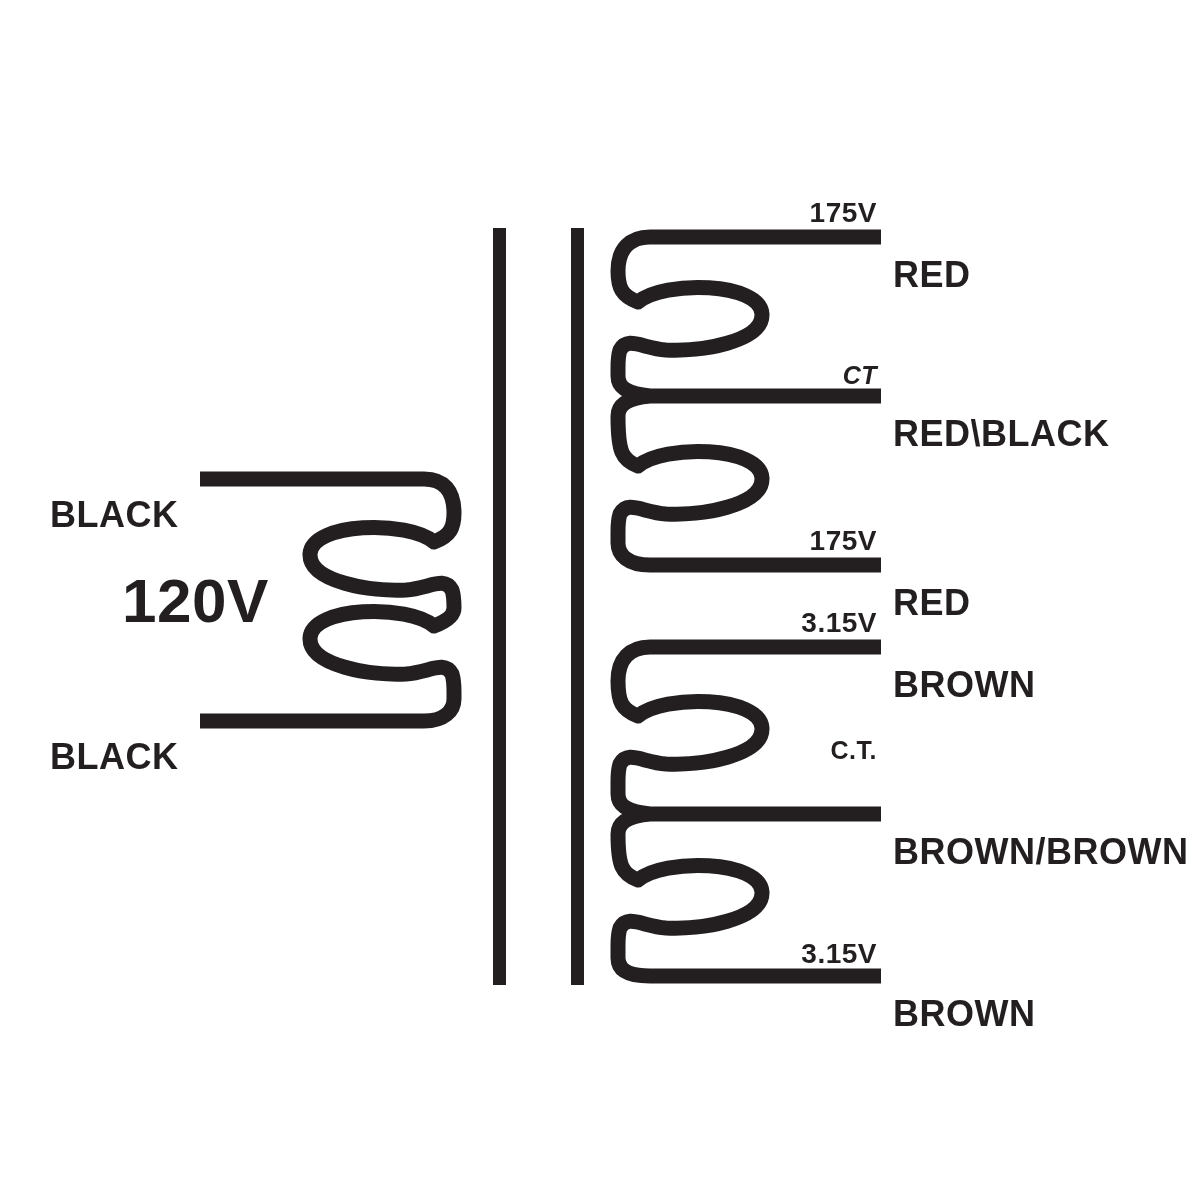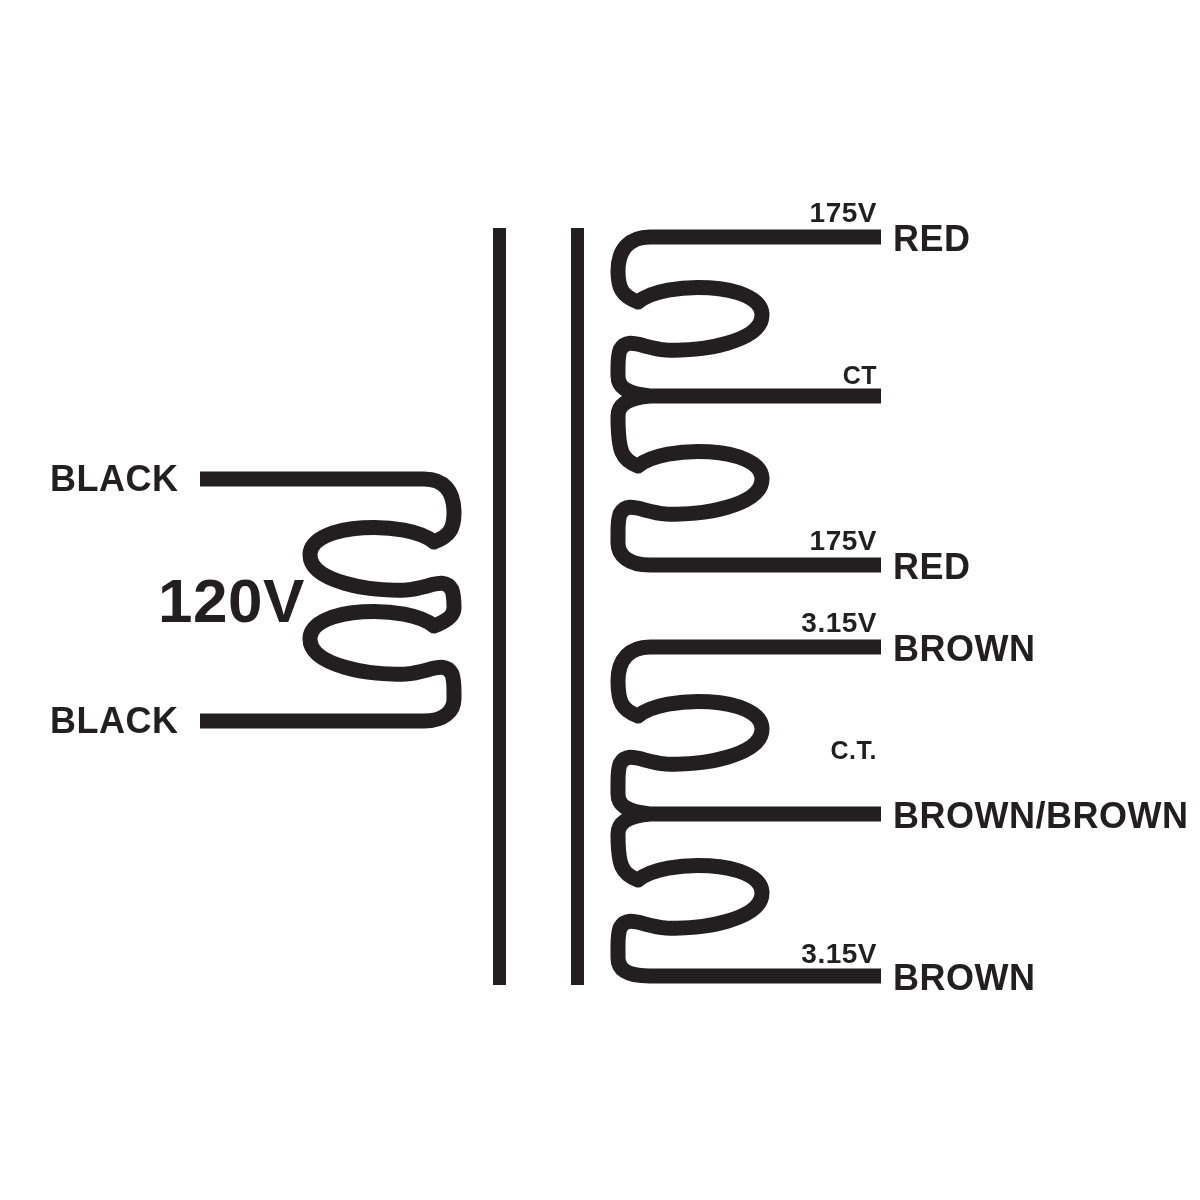--- a/index.html
+++ b/index.html
@@ -12,21 +12,21 @@
   }
   .stage svg{position:absolute;left:0;top:0;}
   .lbl{
     position:absolute;
     color:#231f20;
     font-weight:bold;
     white-space:nowrap;
     -webkit-user-select:none;user-select:none;
   }
   
-  .wire-lbl{font-size:36px;line-height:36px;letter-spacing:0.5px;}
+  .wire-lbl{font-size:36px;line-height:36px;letter-spacing:0.5px;margin-top:36px;}
   
   .tap-lbl{font-size:28px;line-height:28px;text-align:left;right:323px;letter-spacing:0.5px;}
   .tap-lbl.small{font-size:25px;line-height:25px;}
   .primary-voltage{font-size:62px;line-height:62px;letter-spacing:0.5px;}
 </style>
 </head>
 <body>
 
 <div class="stage">
 
@@ -91,28 +91,29 @@
            C 642 926 628 914 620 928
            C 618 934 618 938 618 946
            L 618 958
            C 618 970 628 976 650 976
            H 881"></path>
     </g>
   </svg>
 
   <div class="lbl wire-lbl" style="left:50px;top:461px;">BLACK</div>
 
-  <div class="lbl primary-voltage" style="left:122px;top:570px;margin-left:36px;">120V</div>
+  <div class="lbl primary-voltage" style="left:122px;top:570px;">120V</div>
 
   <div class="lbl wire-lbl" style="left:50px;top:703px;">BLACK</div>
 
   <div class="lbl tap-lbl" style="top:199px;">175V</div>
   <div class="lbl wire-lbl" style="left:893px;top:221px;">RED</div>
 
-  <div class="lbl tap-lbl small" style="top:363px;">CT</div>
+  <div class="lbl tap-lbl small" style="top:363px;font-style:italic;">CT</div>
+  <div class="lbl wire-lbl" style="left:893px;top:380px;">RED\BLACK</div>
 
   <div class="lbl tap-lbl" style="top:527px;">175V</div>
   <div class="lbl wire-lbl" style="left:893px;top:549px;">RED</div>
 
   <div class="lbl tap-lbl" style="top:609px;">3.15V</div>
   <div class="lbl wire-lbl" style="left:893px;top:631px;">BROWN</div>
 
   <div class="lbl tap-lbl small" style="top:738px;">C.T.</div>
   <div class="lbl wire-lbl" style="left:893px;top:798px;">BROWN/BROWN</div>
 

